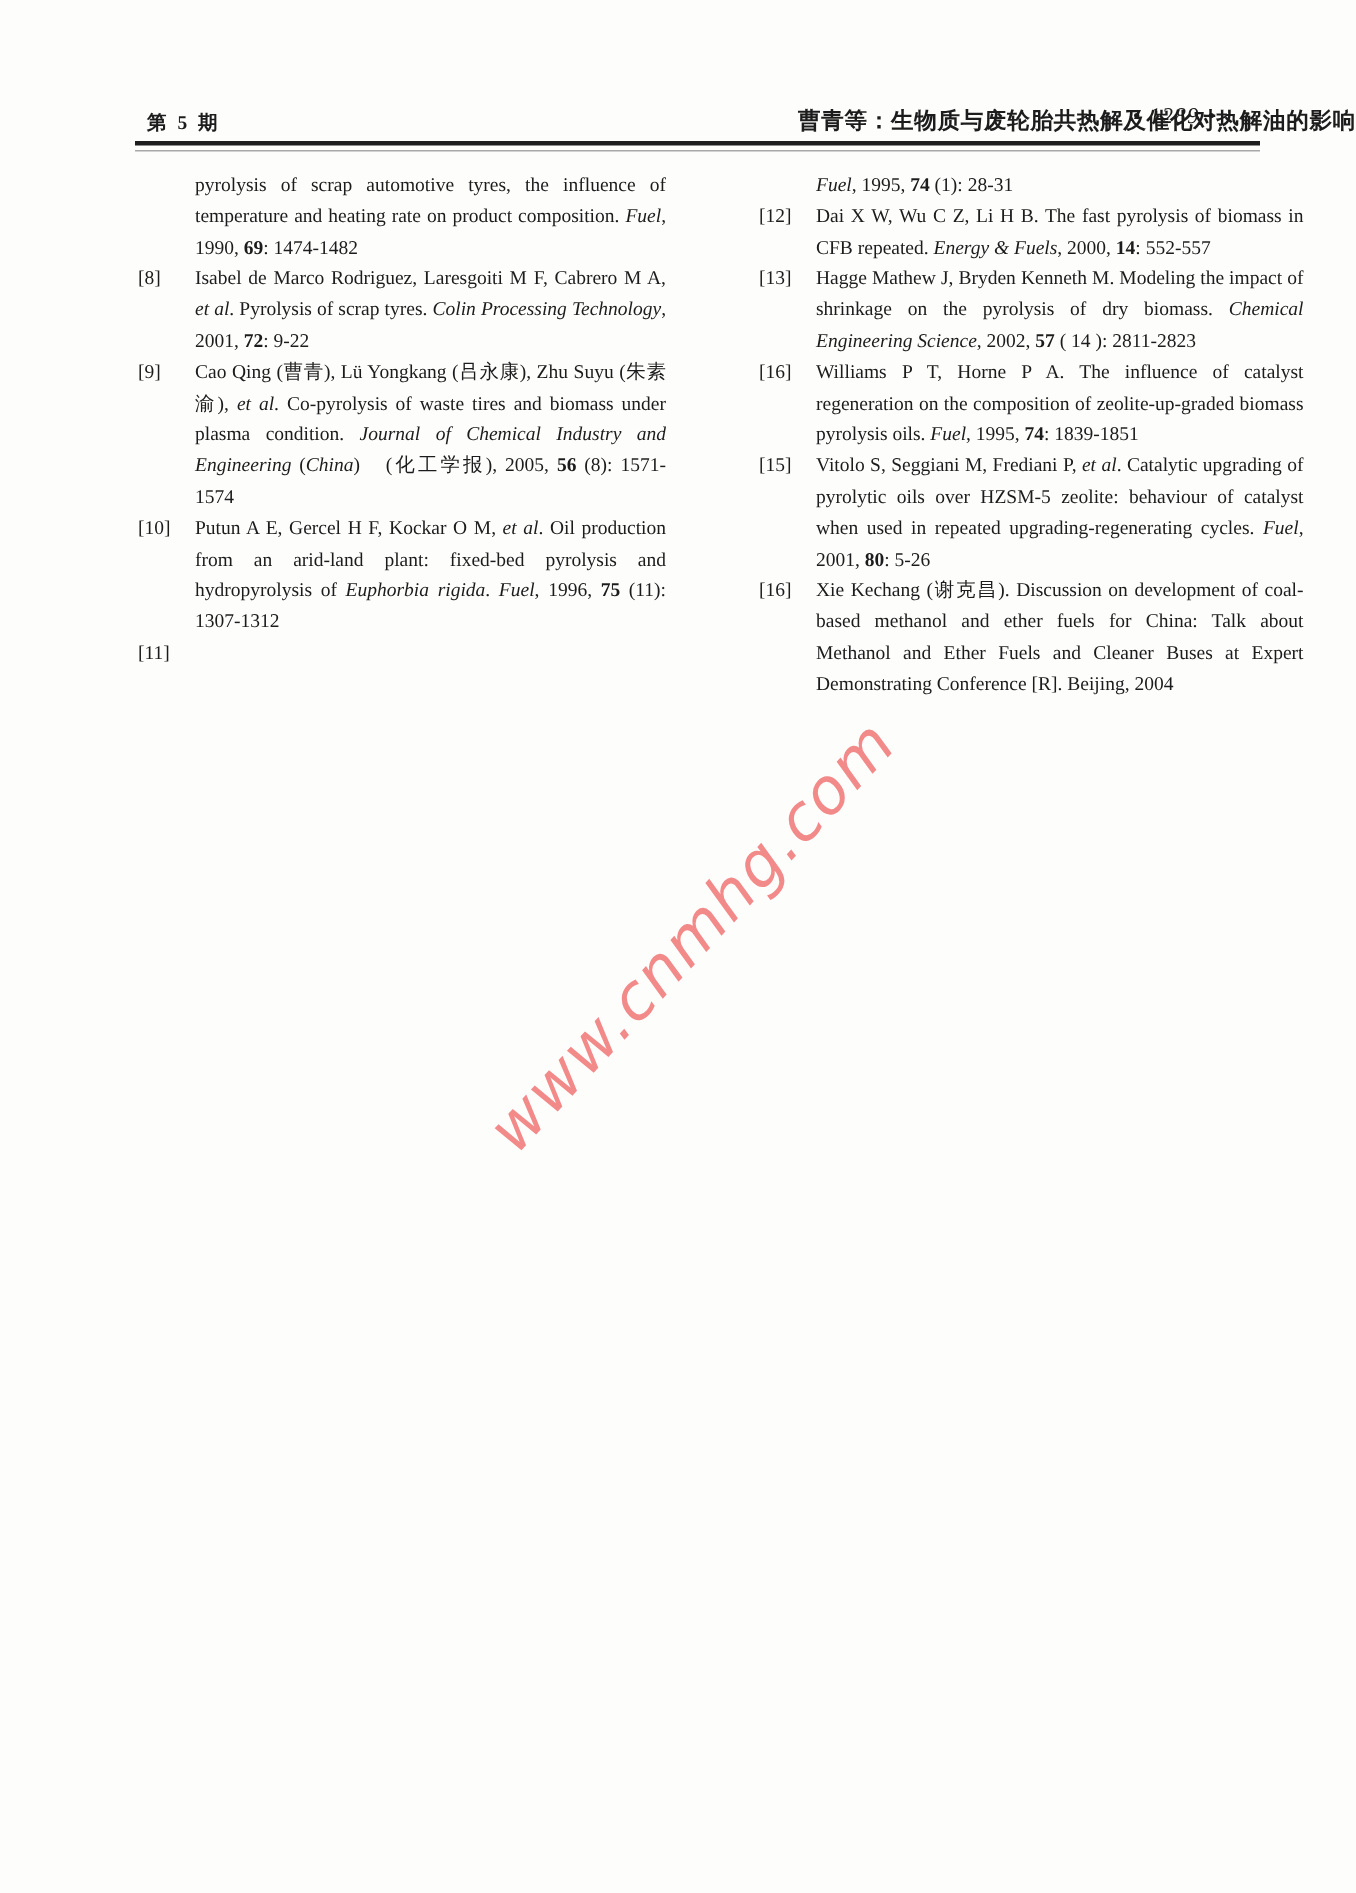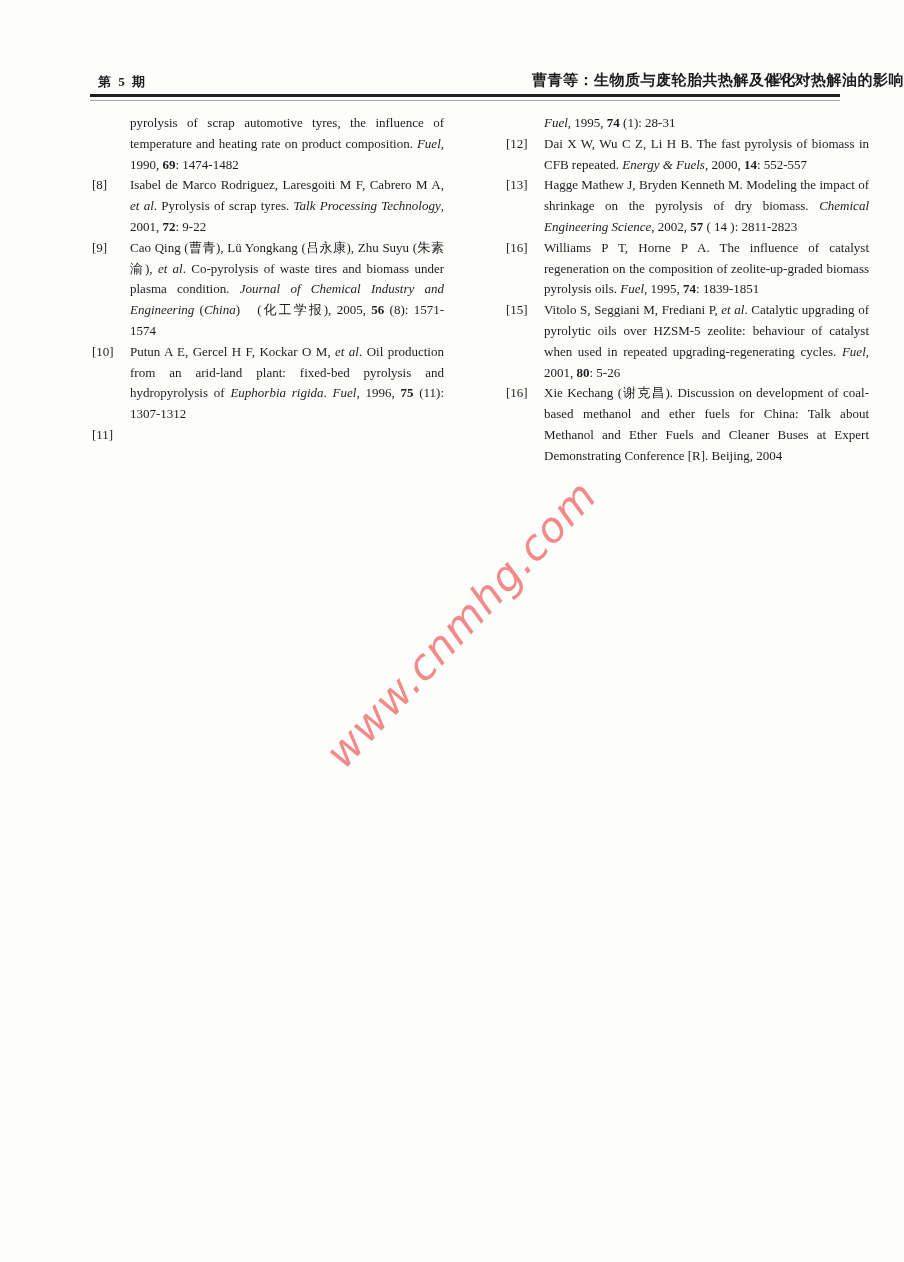--- a/index.html
+++ b/index.html
@@ -65,21 +65,21 @@
   <div class="rule"></div>
   <div class="rule-echo"></div>
 
   <div class="ref-col ref-col-left">
       <div class="ref-item">
         <span class="ref-num"></span>
         <div class="ref-body"><span>pyrolysis of scrap automotive tyres, the influence of temperature and heating rate on product composition. </span><span class="i">Fuel</span><span>, 1990, </span><span class="b">69</span><span>: 1474-1482</span></div>
       </div>
       <div class="ref-item">
         <span class="ref-num">[8]</span>
-        <div class="ref-body"><span>Isabel de Marco Rodriguez, Laresgoiti M F, Cabrero M A, </span><span class="i">et al</span><span>. Pyrolysis of scrap tyres. </span><span class="i">Talk Processing Technology</span><span>, 2001, </span><span class="b">72</span><span>: 9-22</span></div>
+        <div class="ref-body"><span>Isabel de Marco Rodriguez, Laresgoiti M F, Cabrero M A, </span><span class="i">et al</span><span>. Pyrolysis of scrap tyres. </span><span class="i">Colin Processing Technology</span><span>, 2001, </span><span class="b">72</span><span>: 9-22</span></div>
       </div>
       <div class="ref-item">
         <span class="ref-num">[9]</span>
         <div class="ref-body"><span>Cao Qing (曹青), Lü Yongkang (吕永康), Zhu Suyu (朱素渝), </span><span class="i">et al</span><span>. Co-pyrolysis of waste tires and biomass under plasma condition. </span><span class="i">Journal of Chemical Industry and Engineering</span><span> (</span><span class="i">China</span><span>)　(化工学报), 2005, </span><span class="b">56</span><span> (8): 1571-1574</span></div>
       </div>
       <div class="ref-item">
         <span class="ref-num">[10]</span>
         <div class="ref-body"><span>Putun A E, Gercel H F, Kockar O M, </span><span class="i">et al</span><span>. Oil production from an arid-land plant: fixed-bed pyrolysis and hydropyrolysis of </span><span class="i">Euphorbia rigida</span><span>. </span><span class="i">Fuel</span><span>, 1996, </span><span class="b">75</span><span> (11): 1307-1312</span></div>
       </div>
       <div class="ref-item">

